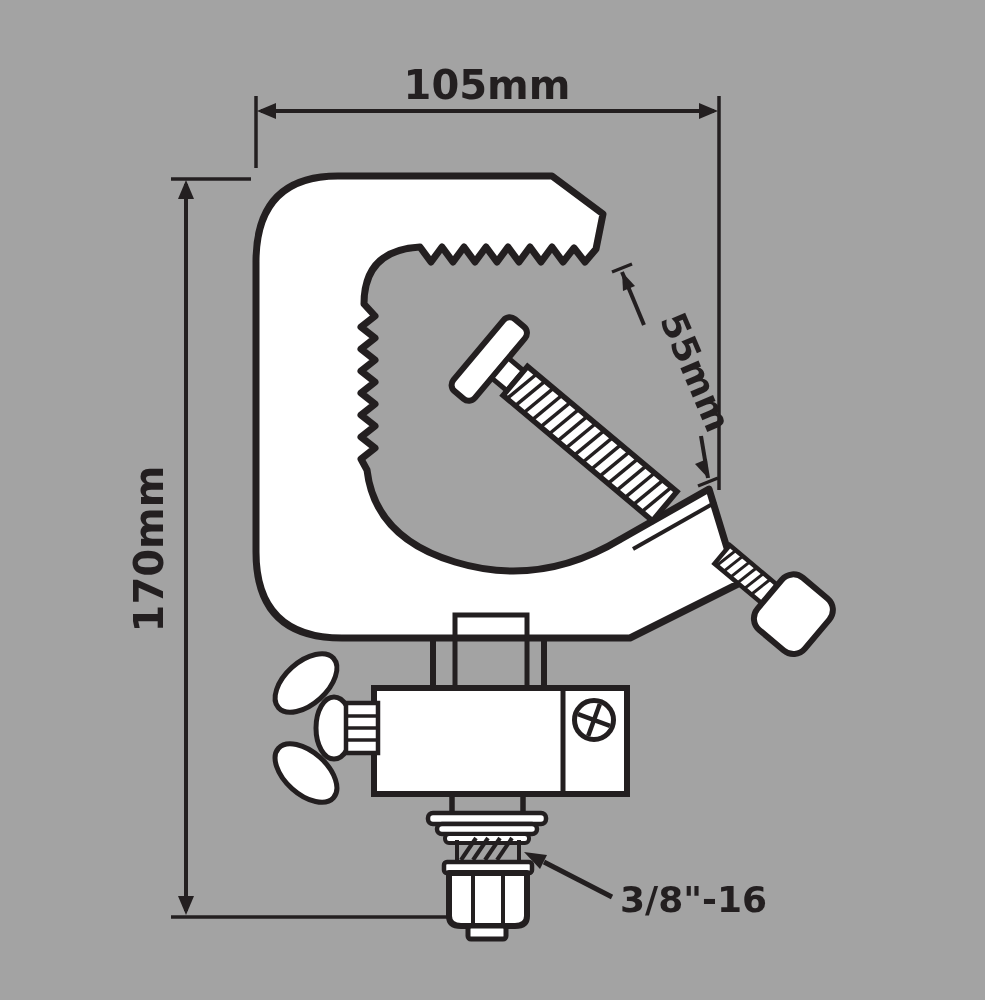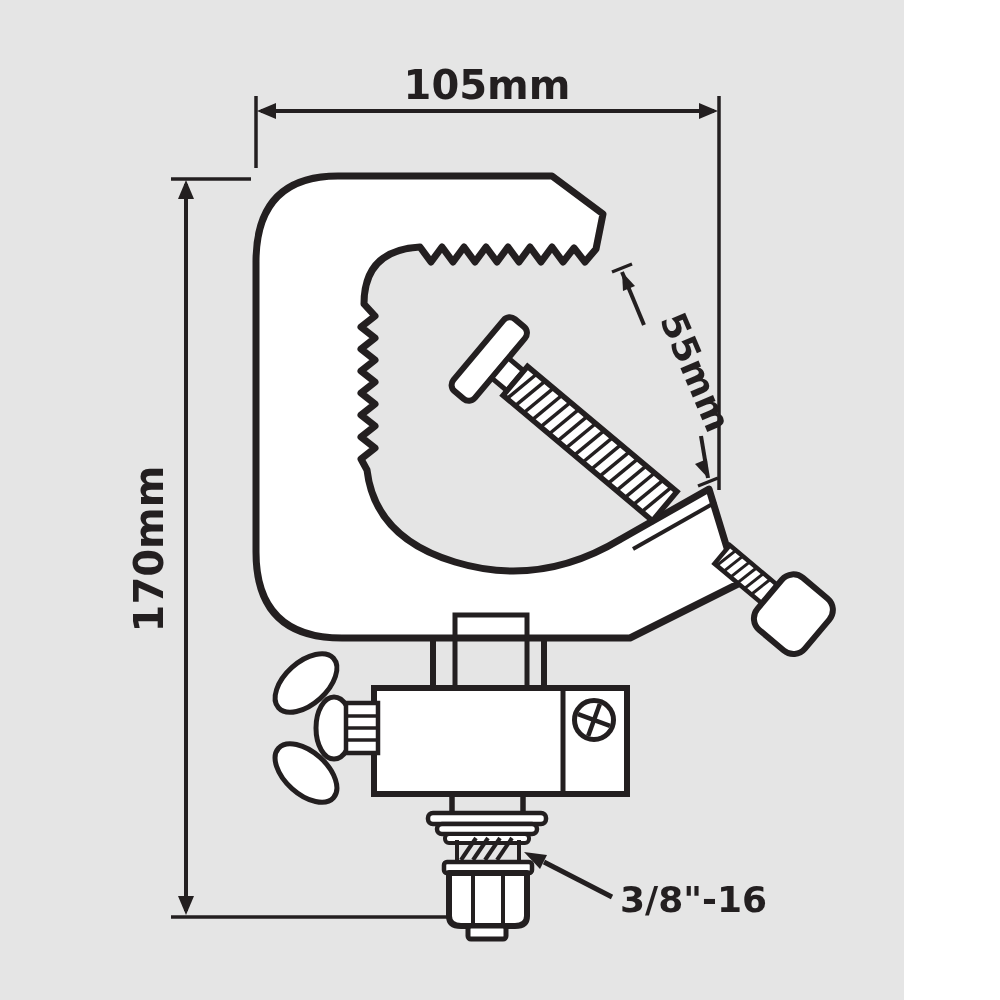--- a/index.html
+++ b/index.html
@@ -1,16 +1,16 @@
 <!DOCTYPE html>
 <html><head>
 <meta charset="utf-8">
 <style>
   html,body{margin:0;padding:0;background:#ffffff;}
-  .stage{width:904px;height:1000px;position:relative;background:#e5e5e5;overflow:hidden;}
+  .stage{width:985px;height:1000px;position:relative;background:#a3a3a3;overflow:hidden;}
   svg{display:block;}
   .lbl{font-family:"DejaVu Sans",sans-serif;font-weight:bold;font-size:40px;fill:#231f20;}
   .lbl-sm{font-family:"DejaVu Sans",sans-serif;font-weight:bold;font-size:36px;fill:#231f20;}
   .ln{stroke:#231f20;fill:none;}
   .fillw{fill:#ffffff;stroke:#231f20;}
   .arr{fill:#231f20;stroke:none;}
 </style>
 </head>
 <body>
 

